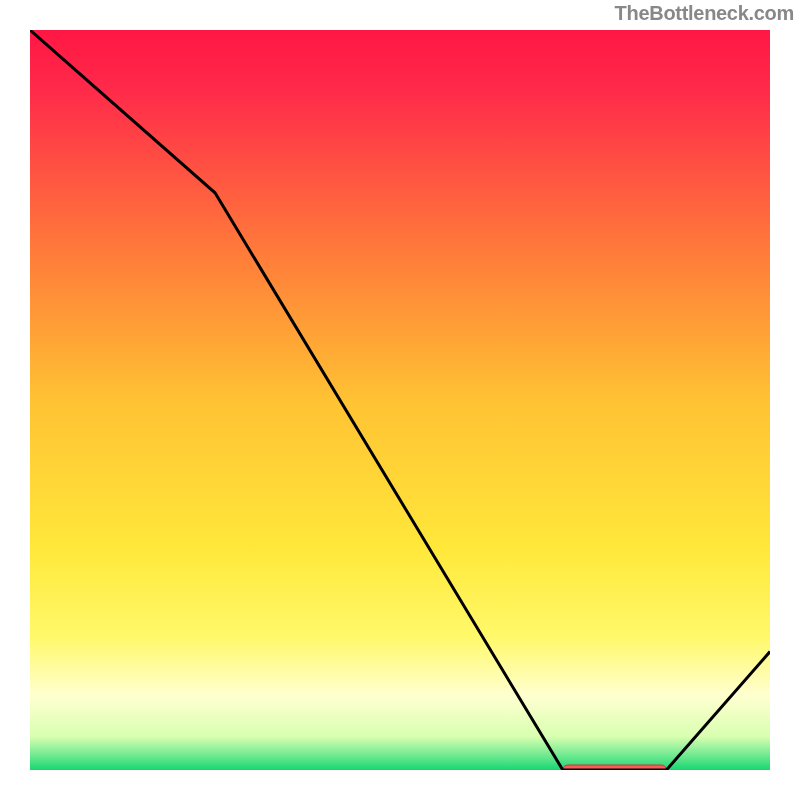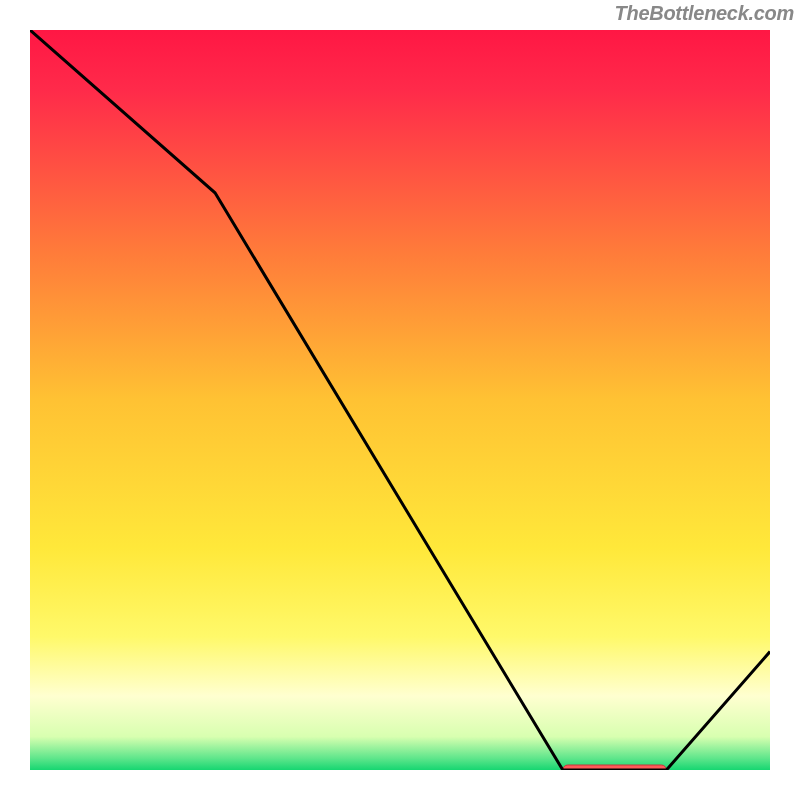--- a/index.html
+++ b/index.html
@@ -13,21 +13,20 @@
   }
   .watermark {
     position: absolute;
     top: 2px;
     right: 6px;
     font-size: 20px;
     font-weight: bold;
     color: #888;
     letter-spacing: -0.3px;
     z-index: 10;
-    font-style: italic;
   }
   .plot-area {
     position: absolute;
     left: 30px;
     top: 30px;
     width: 740px;
     height: 740px;
   }
   svg {
     display: block;

